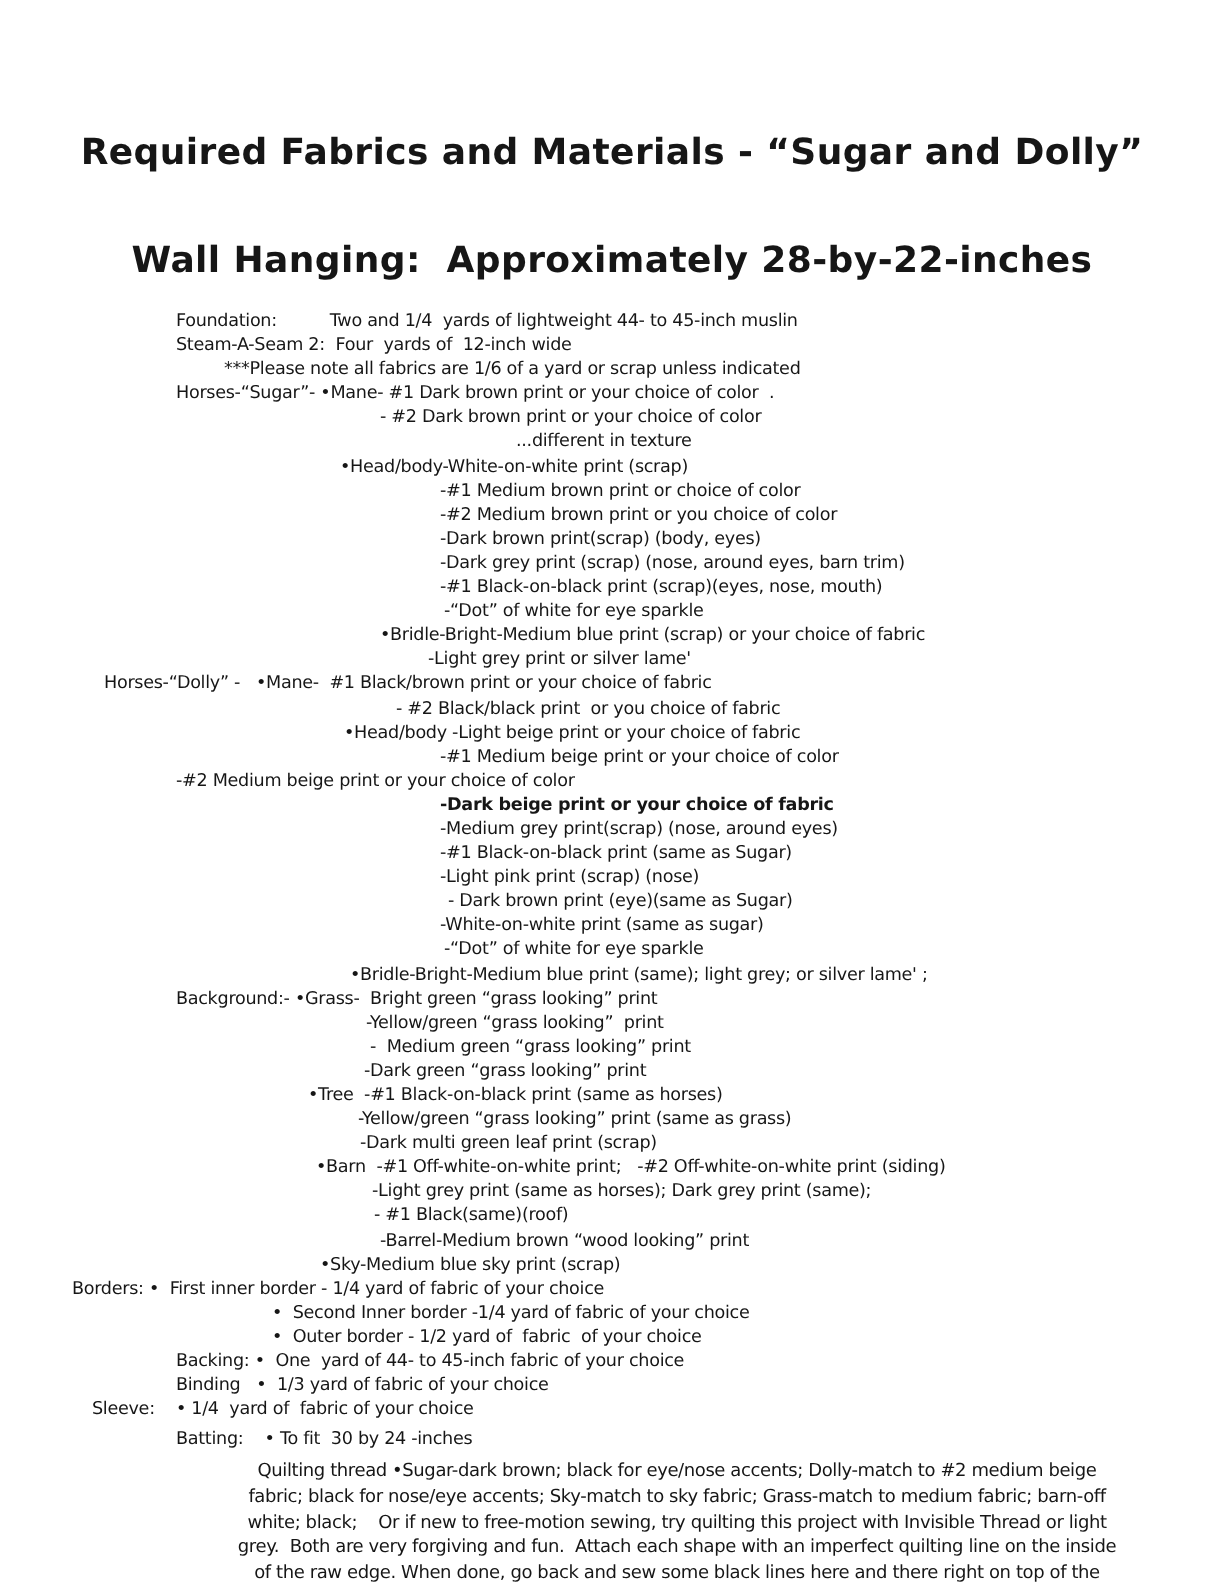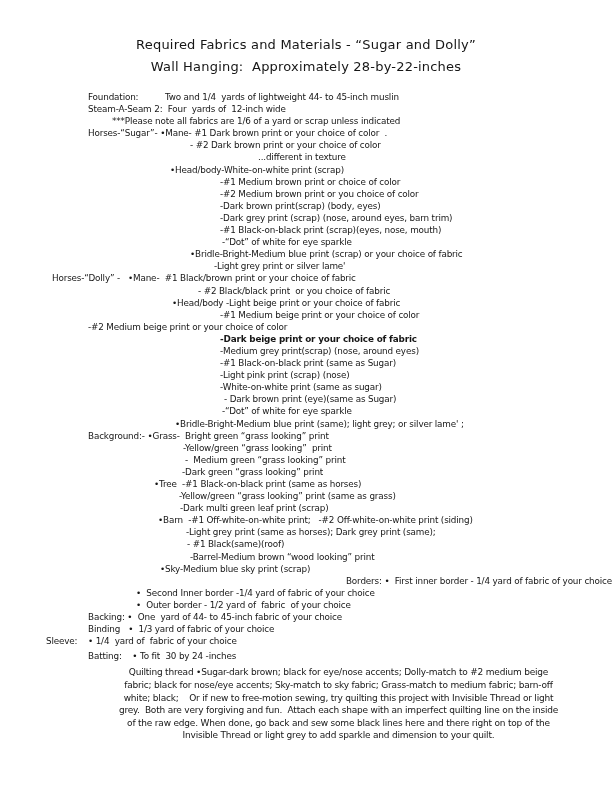--- a/index.html
+++ b/index.html
@@ -7,25 +7,26 @@
     position:relative;
     width:612px;height:792px;
     margin:0 auto;
     background:#ffffff;
     color:#161616;
     font-family:"DejaVu Sans",sans-serif;
     overflow:hidden;
   }
   .title-block{padding-top:34px;text-align:center;}
   .title-line{
-    font-size:13px;
-    font-weight:normal;
+    font-size:18px;
+    font-weight:bold;
     line-height:22px;
     letter-spacing:0.2px;
     white-space:pre;
+    margin-top:32px;
   }
   .materials-list{margin-top:13px;}
   .mat-line{
     font-size:8.8px;
     line-height:12.1px;
     height:12.1px;
     white-space:pre;
     letter-spacing:-0.15px;
   }
   .notes-block{
@@ -70,37 +71,37 @@
       <div class="mat-line" style="padding-left: 214px;">-Light grey print or silver lame'</div>
       <div class="mat-line" style="padding-left: 52px;">Horses-“Dolly” -   •Mane-  #1 Black/brown print or your choice of fabric</div>
       <div class="mat-line" style="padding-left: 198px;">- #2 Black/black print  or you choice of fabric</div>
       <div class="mat-line" style="padding-left: 172px;">•Head/body -Light beige print or your choice of fabric</div>
       <div class="mat-line" style="padding-left: 220px;">-#1 Medium beige print or your choice of color</div>
       <div class="mat-line" style="padding-left: 88px;">-#2 Medium beige print or your choice of color</div>
       <div class="mat-line" style="padding-left: 220px; font-weight: bold;">-Dark beige print or your choice of fabric</div>
       <div class="mat-line" style="padding-left: 220px;">-Medium grey print(scrap) (nose, around eyes)</div>
       <div class="mat-line" style="padding-left: 220px;">-#1 Black-on-black print (same as Sugar)</div>
       <div class="mat-line" style="padding-left: 220px;">-Light pink print (scrap) (nose)</div>
+      <div class="mat-line" style="padding-left: 224px;">- Dark brown print (eye)(same as Sugar)</div>
       <div class="mat-line" style="padding-left: 220px;">-White-on-white print (same as sugar)</div>
-      <div class="mat-line" style="padding-left: 224px;">- Dark brown print (eye)(same as Sugar)</div>
       <div class="mat-line" style="padding-left: 222px;">-“Dot” of white for eye sparkle</div>
       <div class="mat-line" style="padding-left: 175px;">•Bridle-Bright-Medium blue print (same); light grey; or silver lame' ;</div>
       <div class="mat-line" style="padding-left: 88px;">Background:- •Grass-  Bright green “grass looking” print</div>
       <div class="mat-line" style="padding-left: 183px;">-Yellow/green “grass looking”  print</div>
       <div class="mat-line" style="padding-left: 185px;">-  Medium green “grass looking” print</div>
       <div class="mat-line" style="padding-left: 182px;">-Dark green “grass looking” print</div>
       <div class="mat-line" style="padding-left: 154px;">•Tree  -#1 Black-on-black print (same as horses)</div>
       <div class="mat-line" style="padding-left: 179px;">-Yellow/green “grass looking” print (same as grass)</div>
       <div class="mat-line" style="padding-left: 180px;">-Dark multi green leaf print (scrap)</div>
       <div class="mat-line" style="padding-left: 158px;">•Barn  -#1 Off-white-on-white print;   -#2 Off-white-on-white print (siding)</div>
       <div class="mat-line" style="padding-left: 186px;">-Light grey print (same as horses); Dark grey print (same);</div>
       <div class="mat-line" style="padding-left: 187px;">- #1 Black(same)(roof)</div>
       <div class="mat-line" style="padding-left: 190px;">-Barrel-Medium brown “wood looking” print</div>
       <div class="mat-line" style="padding-left: 160px;">•Sky-Medium blue sky print (scrap)</div>
-      <div class="mat-line" style="padding-left: 36px; text-align: right;">Borders: •  First inner border - 1/4 yard of fabric of your choice</div>
+      <div class="mat-line" style="padding-left: 36px;">Borders: •  First inner border - 1/4 yard of fabric of your choice</div>
       <div class="mat-line" style="padding-left: 136px;">•  Second Inner border -1/4 yard of fabric of your choice</div>
       <div class="mat-line" style="padding-left: 136px;">•  Outer border - 1/2 yard of  fabric  of your choice</div>
       <div class="mat-line" style="padding-left: 88px;">Backing: •  One  yard of 44- to 45-inch fabric of your choice</div>
       <div class="mat-line" style="padding-left: 88px;">Binding   •  1/3 yard of fabric of your choice</div>
       <div class="mat-line" style="padding-left: 46px;">Sleeve:    • 1/4  yard of  fabric of your choice</div>
       <div class="mat-line" style="padding-left: 88px; margin-top: 3px;">Batting:    • To fit  30 by 24 -inches</div>
     </div>
 
   <div class="notes-block">
 

